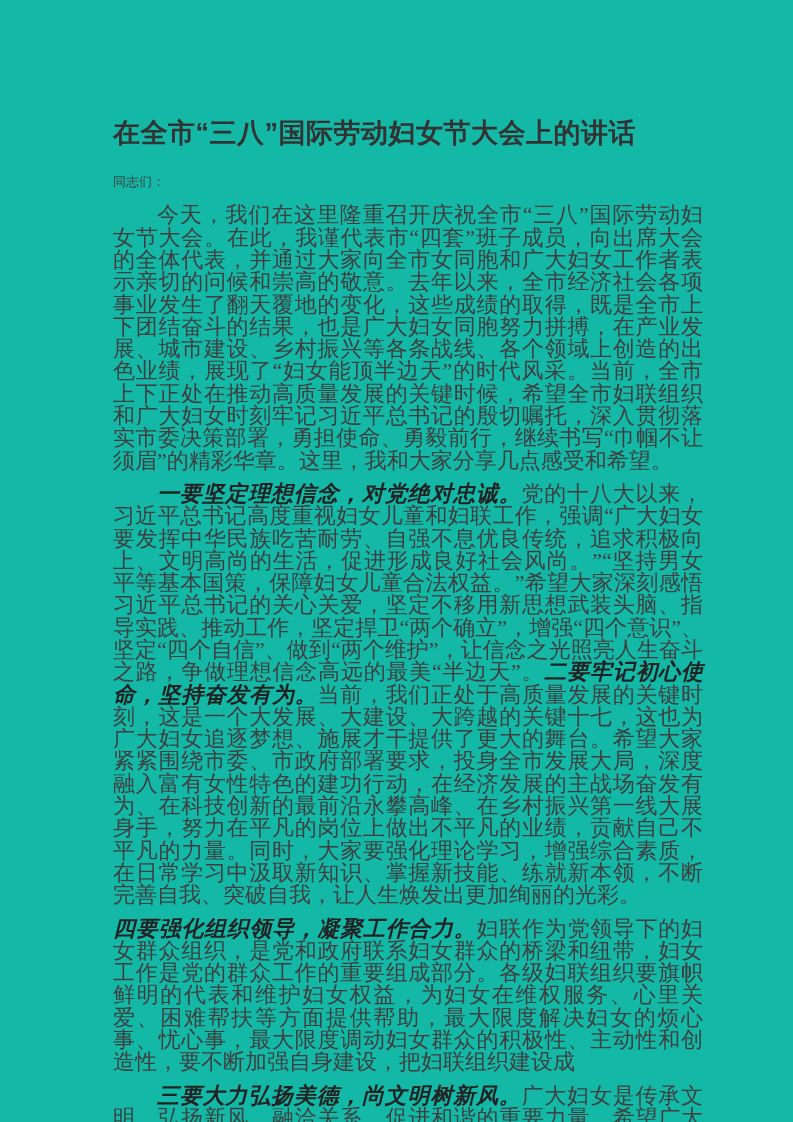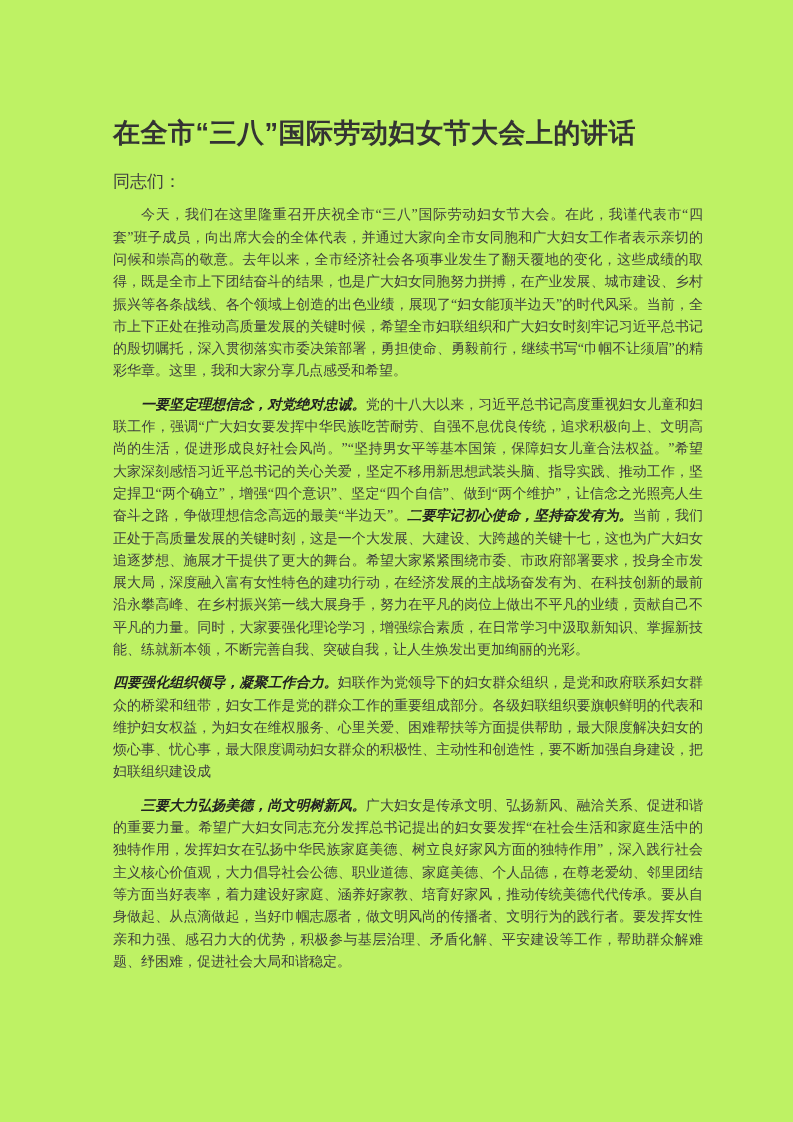--- a/index.html
+++ b/index.html
@@ -8,41 +8,41 @@
     background: #ffffff;
     width: 793px;
     height: 1122px;
     overflow: hidden;
   }
   .page {
     box-sizing: border-box;
     width: 793px;
     height: 1122px;
     padding: 118px 90px 30px 113px;
-    background: #bef264;
+    background: #14b8a6;
     font-family: "Liberation Serif", "DejaVu Serif", serif;
   }
   .doc-title {
     margin: 0 0 22px 0;
     font-family: "Liberation Sans", "DejaVu Sans", sans-serif;
     font-size: 27px;
     line-height: 1.15;
     font-weight: 700;
     color: #333333;
     letter-spacing: 0.5px;
   }
   .salutation {
     margin: 0 0 11px 0;
-    font-size: 17px;
+    font-size: 13px;
     line-height: 22.3px;
     color: #3f3f3f;
   }
   .para {
     margin: 0 0 11px 0;
-    font-size: 14px;
+    font-size: 22px;
     line-height: 22.3px;
     color: #3f3f3f;
     text-align: justify;
     text-justify: inter-ideograph;
   }
   .para.indent {
     text-indent: 2em;
   }
   .para strong {
     font-weight: 700;

